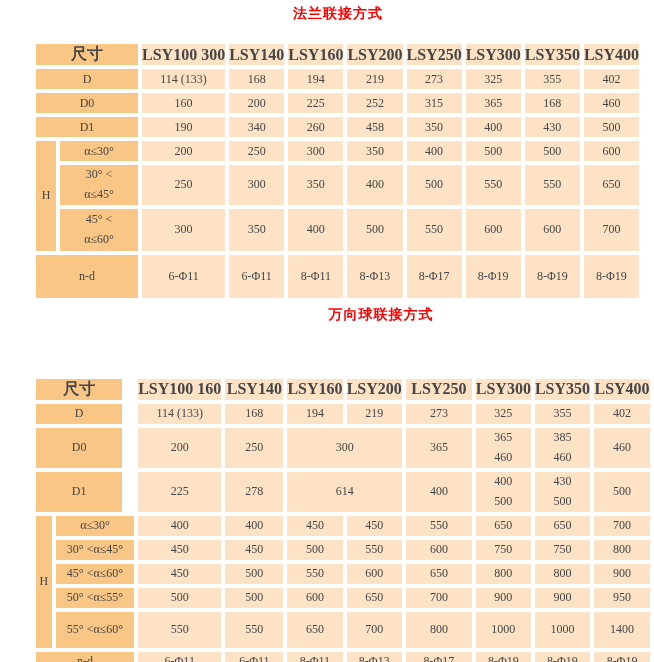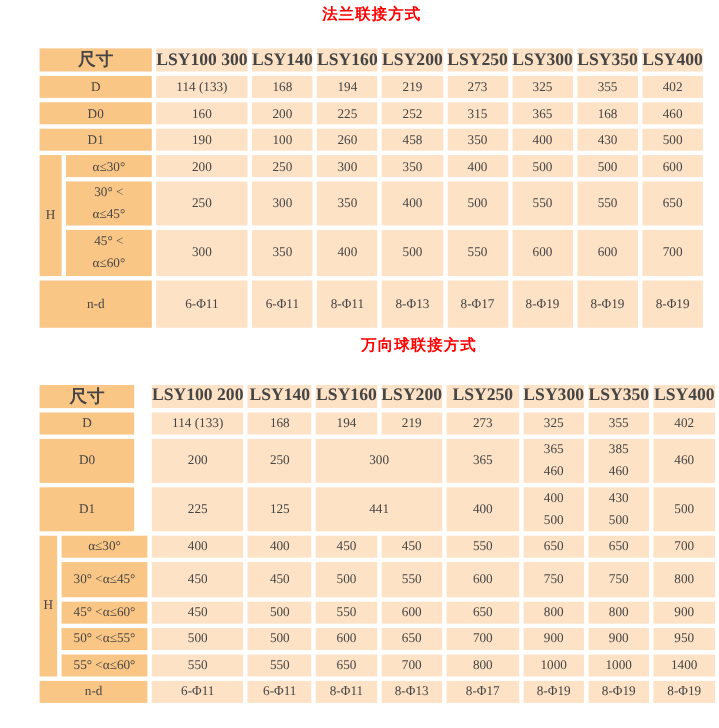--- a/index.html
+++ b/index.html
@@ -6,21 +6,21 @@
   body{
     width:654px;height:662px;background:#ffffff;
     font-family:"Liberation Serif","DejaVu Serif",serif;
     color:#454545;overflow:hidden;
   }
   .title{
     color:#ff0000;font-size:14px;line-height:18px;text-align:center;
     letter-spacing:1px;font-weight:bold;
   }
   .title-flange{padding:5px 0 0 22px;}
-  .title-universal{margin:4px 0 22px 0;padding-left:108px;}
+  .title-universal{margin:4px 0 51px 0;padding-left:108px;}
   table.spec{
     border-collapse:separate;border-spacing:4px;table-layout:fixed;
     margin-left:32px;
   }
   td{
     text-align:center;vertical-align:middle;
     font-size:12px;padding:0;white-space:nowrap;overflow:visible;
   }
   td.lb{background:#FAC685;}
   td.dc{background:#FDE2C6;}
@@ -76,21 +76,21 @@
     <td class="dc">225</td>
     <td class="dc">252</td>
     <td class="dc">315</td>
     <td class="dc">365</td>
     <td class="dc">168</td>
     <td class="dc">460</td>
   </tr>
   <tr style="height:20px">
     <td class="lb" colspan="2">D1</td>
     <td class="dc">190</td>
-    <td class="dc">100</td>
+    <td class="dc">340</td>
     <td class="dc">260</td>
     <td class="dc">458</td>
     <td class="dc">350</td>
     <td class="dc">400</td>
     <td class="dc">430</td>
     <td class="dc">500</td>
   </tr>
   <tr style="height:20px">
     <td class="lb" rowspan="3">H</td>
     <td class="lb">α≤30°</td>
@@ -154,21 +154,21 @@
       <col style="width:56px">
     <col style="width:80px">
       <col style="width:40px">
       <col style="width:40px">
       <col style="width:57px">
   </colgroup>
   <tbody>
       <tr style="height:20px">
     <td class="lb hd" colspan="2">尺寸</td>
     <td class="sp"></td>
-    <td class="dc hd">LSY100 200</td>
+    <td class="dc hd">LSY100 160</td>
     <td class="dc hd">LSY140</td>
     <td class="dc hd">LSY160</td>
     <td class="dc hd">LSY200</td>
     <td class="dc hd">LSY250</td>
     <td class="dc hd">LSY300</td>
     <td class="dc hd">LSY350</td>
     <td class="dc hd">LSY400</td>
   </tr>
   <tr style="height:20px">
     <td class="lb" colspan="2">D</td>
@@ -192,42 +192,42 @@
     <td class="dc ml">365
 460</td>
     <td class="dc ml">385
 460</td>
     <td class="dc">460</td>
   </tr>
   <tr style="height:40px">
     <td class="lb" colspan="2">D1</td>
     <td class="sp"></td>
     <td class="dc">225</td>
-    <td class="dc">125</td>
-    <td class="dc" colspan="2">441</td>
+    <td class="dc">278</td>
+    <td class="dc" colspan="2">614</td>
     <td class="dc">400</td>
     <td class="dc ml">400
 500</td>
     <td class="dc ml">430
 500</td>
     <td class="dc">500</td>
   </tr>
   <tr style="height:20px">
     <td class="lb" rowspan="5">H</td>
     <td class="lb" colspan="2">α≤30°</td>
     <td class="dc">400</td>
     <td class="dc">400</td>
     <td class="dc">450</td>
     <td class="dc">450</td>
     <td class="dc">550</td>
     <td class="dc">650</td>
     <td class="dc">650</td>
     <td class="dc">700</td>
   </tr>
-  <tr style="height:32px">
+  <tr style="height:20px">
     <td class="lb" colspan="2">30° &lt;α≤45°</td>
     <td class="dc">450</td>
     <td class="dc">450</td>
     <td class="dc">500</td>
     <td class="dc">550</td>
     <td class="dc">600</td>
     <td class="dc">750</td>
     <td class="dc">750</td>
     <td class="dc">800</td>
   </tr>
@@ -246,21 +246,21 @@
     <td class="lb" colspan="2">50° &lt;α≤55°</td>
     <td class="dc">500</td>
     <td class="dc">500</td>
     <td class="dc">600</td>
     <td class="dc">650</td>
     <td class="dc">700</td>
     <td class="dc">900</td>
     <td class="dc">900</td>
     <td class="dc">950</td>
   </tr>
-  <tr style="height:20px">
+  <tr style="height:36px">
     <td class="lb" colspan="2">55° &lt;α≤60°</td>
     <td class="dc">550</td>
     <td class="dc">550</td>
     <td class="dc">650</td>
     <td class="dc">700</td>
     <td class="dc">800</td>
     <td class="dc">1000</td>
     <td class="dc">1000</td>
     <td class="dc">1400</td>
   </tr>

